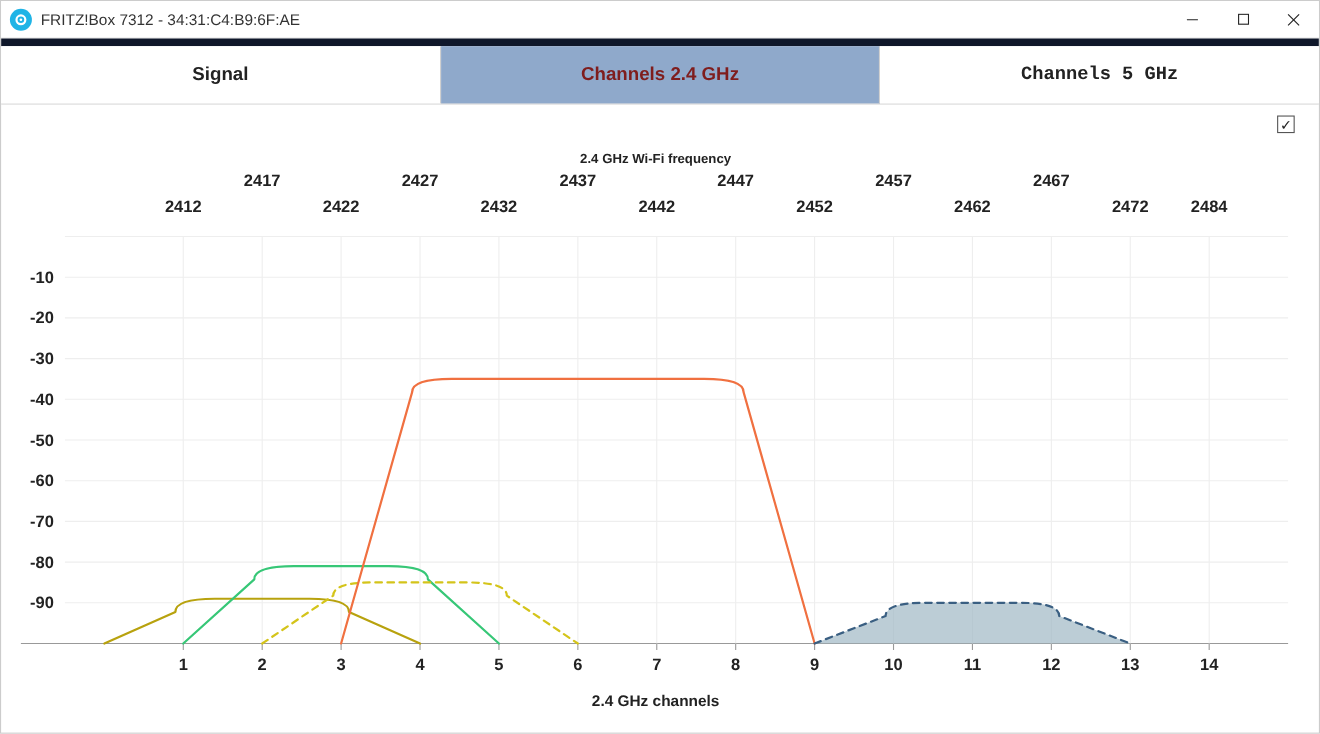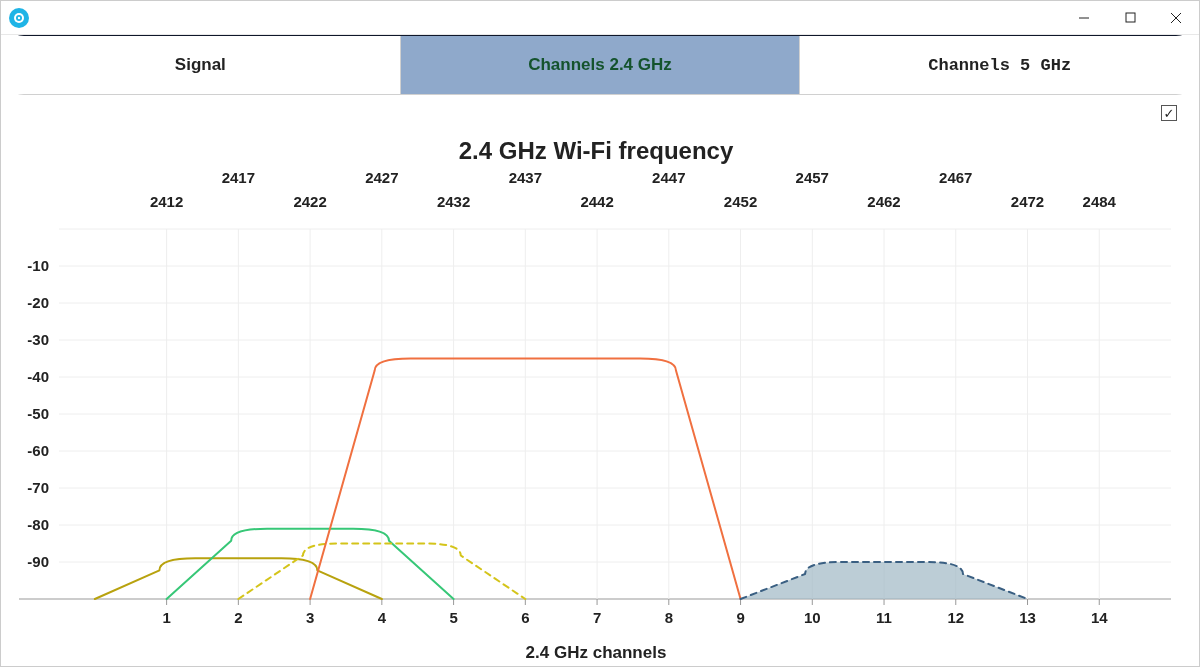--- a/index.html
+++ b/index.html
@@ -39,39 +39,38 @@
     display: flex; align-items: center; justify-content: center;
     font-family: "Segoe UI Symbol", sans-serif;
     font-size: 12px;
   }
   .winbtn svg { stroke: #222; }
   
   .tabs {
     display: flex;
     height: 60px;
     border-bottom: 1px solid #d0d0d0;
-    border-top: 1px solid #0f172a;
-    border-radius: 23px;
+    border-top: 7px solid #0f172a;
   }
   .tab {
     flex: 1;
     display: flex;
     align-items: center;
     justify-content: center;
     font-size: 17px;
     font-weight: 600;
     color: #222;
     border-right: 1px solid #d0d0d0;
     background: #fff;
     cursor: pointer;
   }
   .tab:last-child { border-right: none; font-family: Liberation Mono, monospace; }
   .tab.active {
     background: #8fa9cb;
-    color: #14532d;
+    color: #7f1d1d;
   }
   
   .checkrow {
     height: 36px;
     display: flex;
     align-items: center;
     justify-content: flex-end;
     padding-right: 22px;
     gap: 8px;
     font-size: 16px;
@@ -85,47 +84,50 @@
     line-height: 1;
   }
   
   .chart-wrap {
     position: relative;
     padding: 0 16px 0 8px;
   }
   .chart-title {
     text-align: center;
     font-weight: 700;
-    font-size: 24px;
+    font-size: 12px;
     padding-top: 6px;
     padding-bottom: 4px;
   }
   svg.chart {
     display: block;
     margin: 0 auto;
   }
   .axis-label-bottom {
     text-align: center;
     font-weight: 700;
-    font-size: 17px;
+    font-size: 14px;
     padding-top: 4px;
   }
   text { font-family: "Segoe UI", sans-serif; fill: #222; }
 </style>
 </head>
 <body>
 
 <div class="titlebar">
   <div class="app-icon">
     <svg width="12" height="12" viewBox="0 0 12 12">
         <circle cx="6" cy="6" r="5" fill="#fff"></circle>
         <circle cx="6" cy="6" r="3" fill="#1fb4e6"></circle>
         <circle cx="6" cy="6" r="1.2" fill="#fff"></circle>
       </svg>
   </div>
+  <span class="title-text">
+    <span>FRITZ!Box 7312</span><span> - </span><span>34:31:C4:B9:6F:AE</span>
+  </span>
   <div class="spacer"></div>
   <div class="winbtn">
     <svg width="12" height="12">
         <line x1="1" y1="6" x2="11" y2="6" stroke-width="1"></line>
       </svg>
   </div>
   <div class="winbtn">
     <svg width="11" height="11">
         <rect x="1" y="1" width="9" height="9" fill="none" stroke-width="1"></rect>
       </svg>

